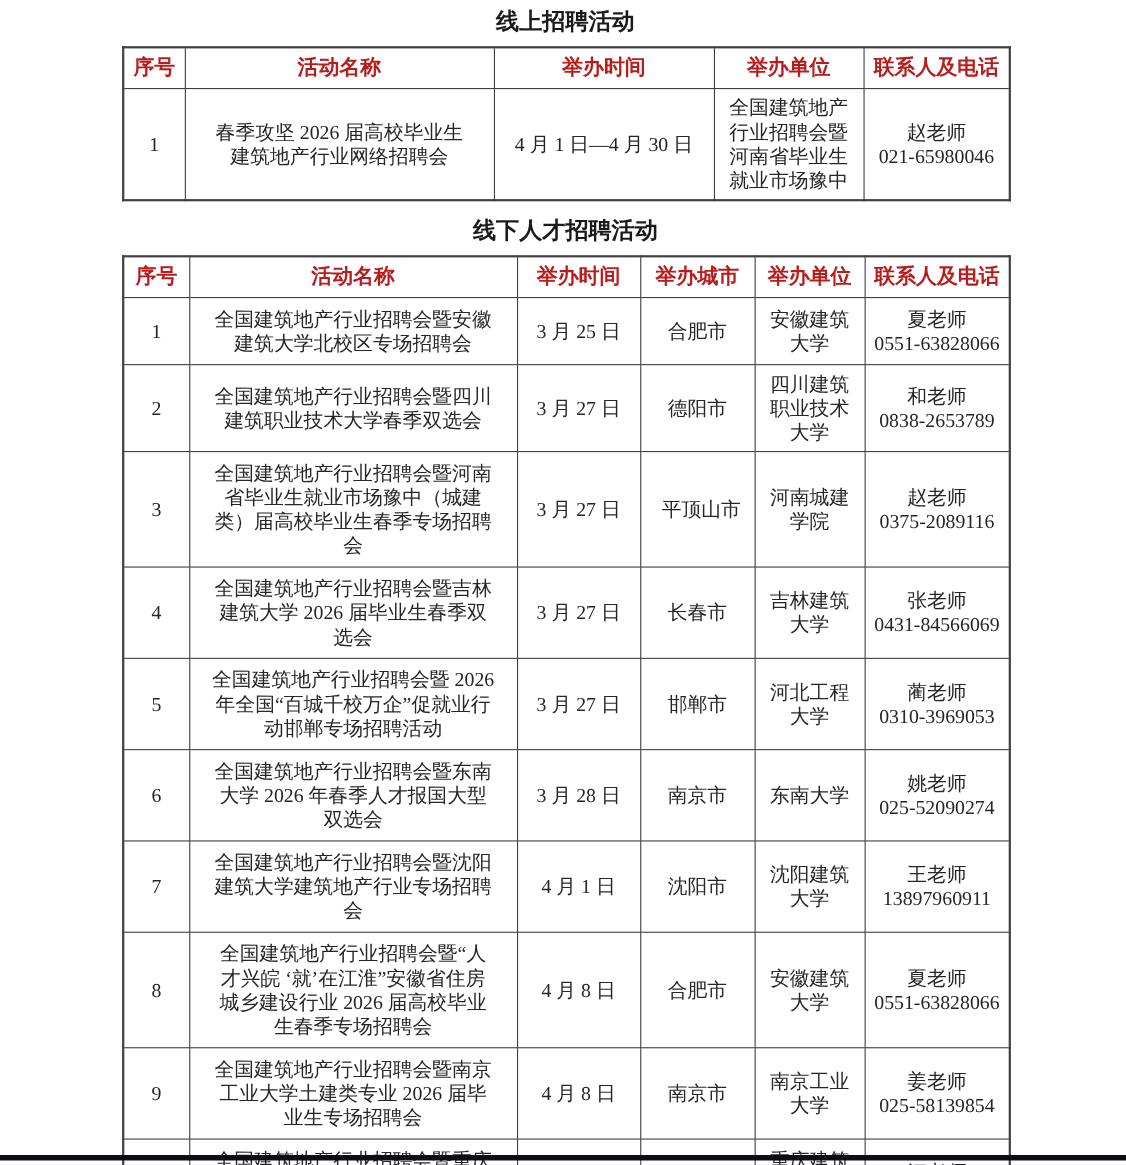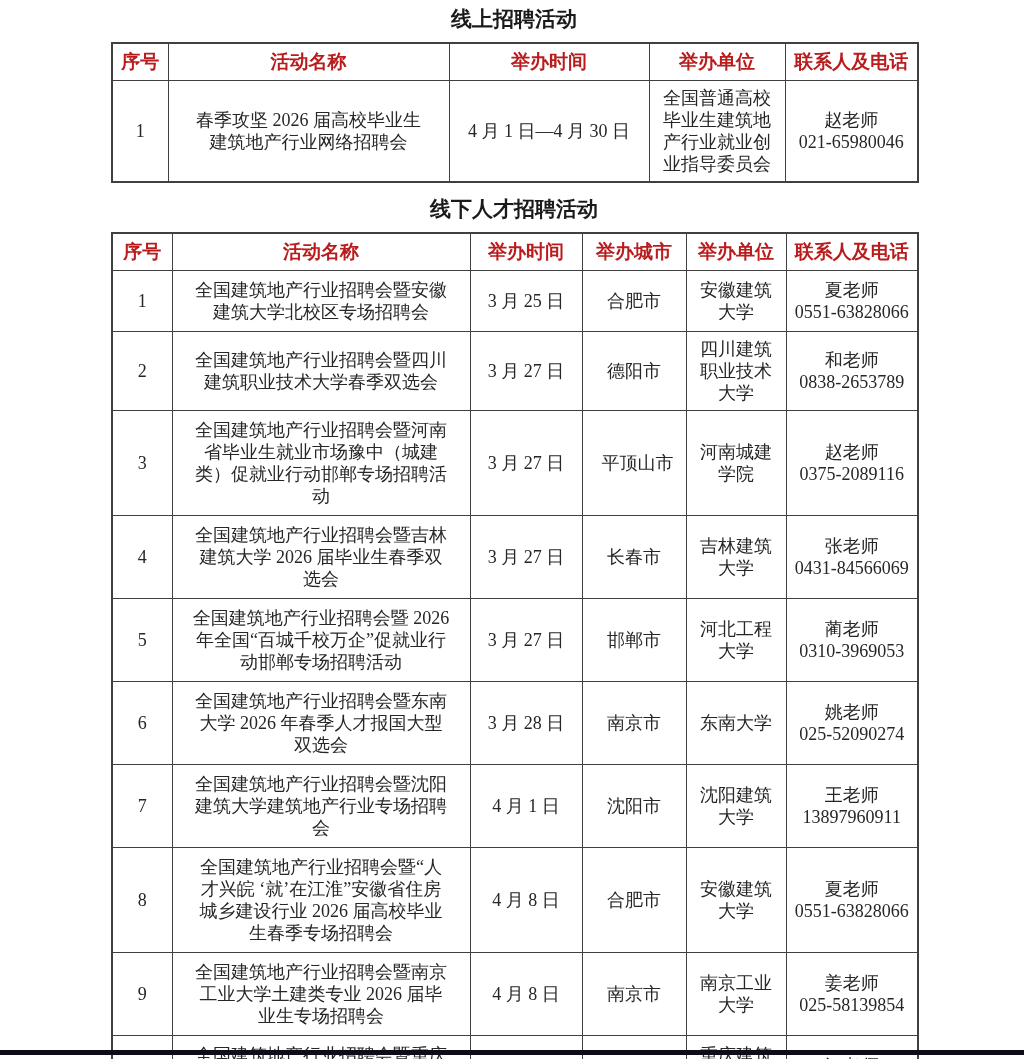--- a/index.html
+++ b/index.html
@@ -89,21 +89,21 @@
         <th>举办时间</th>
         <th>举办单位</th>
         <th>联系人及电话</th>
       </tr>
     </thead>
     <tbody>
       <tr>
         <td>1</td>
         <td class="name-cell">春季攻坚 2026 届高校毕业生建筑地产行业网络招聘会</td>
         <td class="time-cell">4 月 1 日—4 月 30 日</td>
-        <td class="org-cell">全国普通高校毕业生建筑地产行业就业创业指导委员会</td>
+        <td class="org-cell">全国建筑地产行业招聘会暨河南省毕业生就业市场豫中</td>
         <td class="contact-cell">
           <div class="contact-line">赵老师</div>
           <div class="contact-line">021-65980046</div>
         </td>
       </tr>
     </tbody>
   </table>
 
   <h1 class="section-title title-offline">线下人才招聘活动</h1>
 
@@ -144,21 +144,21 @@
         <td class="time-cell">3 月 27 日</td>
         <td class="city-cell">德阳市</td>
         <td class="org-cell">四川建筑职业技术大学</td>
         <td class="contact-cell">
           <div class="contact-line">和老师</div>
           <div class="contact-line">0838-2653789</div>
         </td>
       </tr>
       <tr>
         <td>3</td>
-        <td class="name-cell">全国建筑地产行业招聘会暨河南省毕业生就业市场豫中（城建类）促就业行动邯郸专场招聘活动</td>
+        <td class="name-cell">全国建筑地产行业招聘会暨河南省毕业生就业市场豫中（城建类）届高校毕业生春季专场招聘会</td>
         <td class="time-cell">3 月 27 日</td>
         <td class="city-cell">平顶山市</td>
         <td class="org-cell">河南城建学院</td>
         <td class="contact-cell">
           <div class="contact-line">赵老师</div>
           <div class="contact-line">0375-2089116</div>
         </td>
       </tr>
       <tr>
         <td>4</td>

